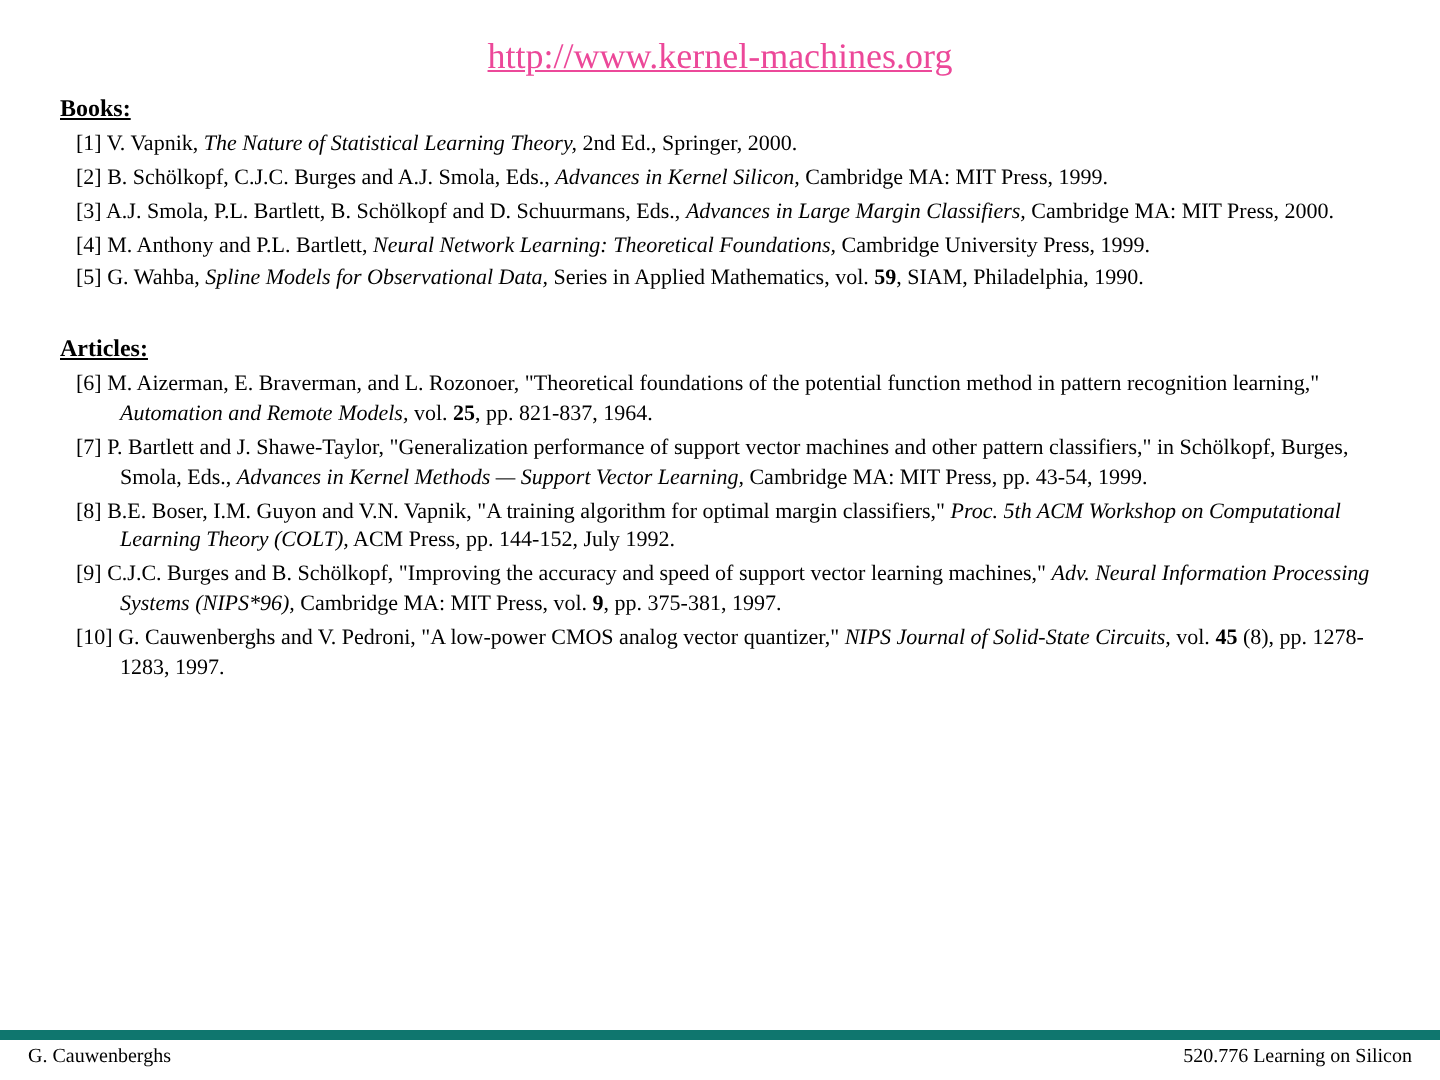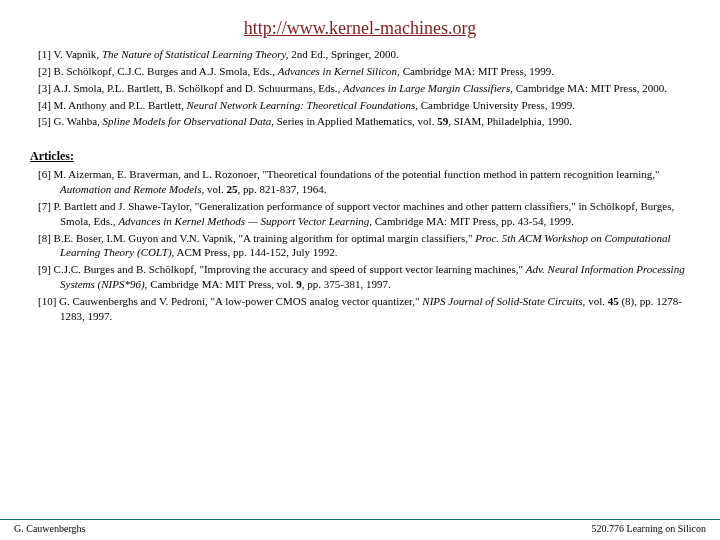--- a/index.html
+++ b/index.html
@@ -21,21 +21,21 @@
     }
     .title {
       text-align: center;
       font-size: 22px;
       font-weight: bold;
       margin-bottom: 6px;
     }
     .url-link {
       text-align: center;
       font-size: 18px;
-      color: #7f1d1d;
+      color: #ec4899;
       text-decoration: underline;
       margin-bottom: 8px;
     }
     .ref-list {
       list-style: none;
       margin-left: 8px;
     }
     .ref-list li {
       margin-bottom: 2px;
       text-indent: -22px;
@@ -49,21 +49,21 @@
     }
     .footer {
       position: absolute;
       bottom: 6px;
       left: 0;
       right: 0;
       display: flex;
       justify-content: space-between;
       padding: 0 14px;
       font-size: 10px;
-      border-top: 1px solid #0f766e;
+      border-top: 5px solid #0f766e;
       padding-top: 3px;
     }
     .articles-label {
       font-size: 12px;
       font-weight: bold;
       text-decoration: underline;
       margin-top: 20px;
       margin-bottom: 3px;
     }
     .books-label {
@@ -72,20 +72,21 @@
       text-decoration: underline;
       margin-bottom: 3px;
     }
   </style>
 </head>
 <body>
 
 <div class="page">
   <div class="url-link">http://www.kernel-machines.org</div>
 
+  <div class="books-label">Books:</div>
   <ul class="ref-list" id="books-list">
       <li><span class="ref-num">[1]</span> V. Vapnik, <em>The Nature of Statistical Learning Theory,</em> 2nd Ed., Springer, 2000.</li>
       <li><span class="ref-num">[2]</span> B. Schölkopf, C.J.C. Burges and A.J. Smola, Eds., <em>Advances in Kernel Silicon,</em> Cambridge MA: MIT Press, 1999.</li>
       <li><span class="ref-num">[3]</span> A.J. Smola, P.L. Bartlett, B. Schölkopf and D. Schuurmans, Eds., <em>Advances in Large Margin Classifiers,</em> Cambridge MA: MIT Press, 2000.</li>
       <li><span class="ref-num">[4]</span> M. Anthony and P.L. Bartlett, <em>Neural Network Learning: Theoretical Foundations,</em> Cambridge University Press, 1999.</li>
       <li><span class="ref-num">[5]</span> G. Wahba, <em>Spline Models for Observational Data,</em> Series in Applied Mathematics, vol. <strong>59</strong>, SIAM, Philadelphia, 1990.</li>
     </ul>
 
   <div class="articles-label">Articles:</div>
   <ul class="ref-list" id="articles-list">

